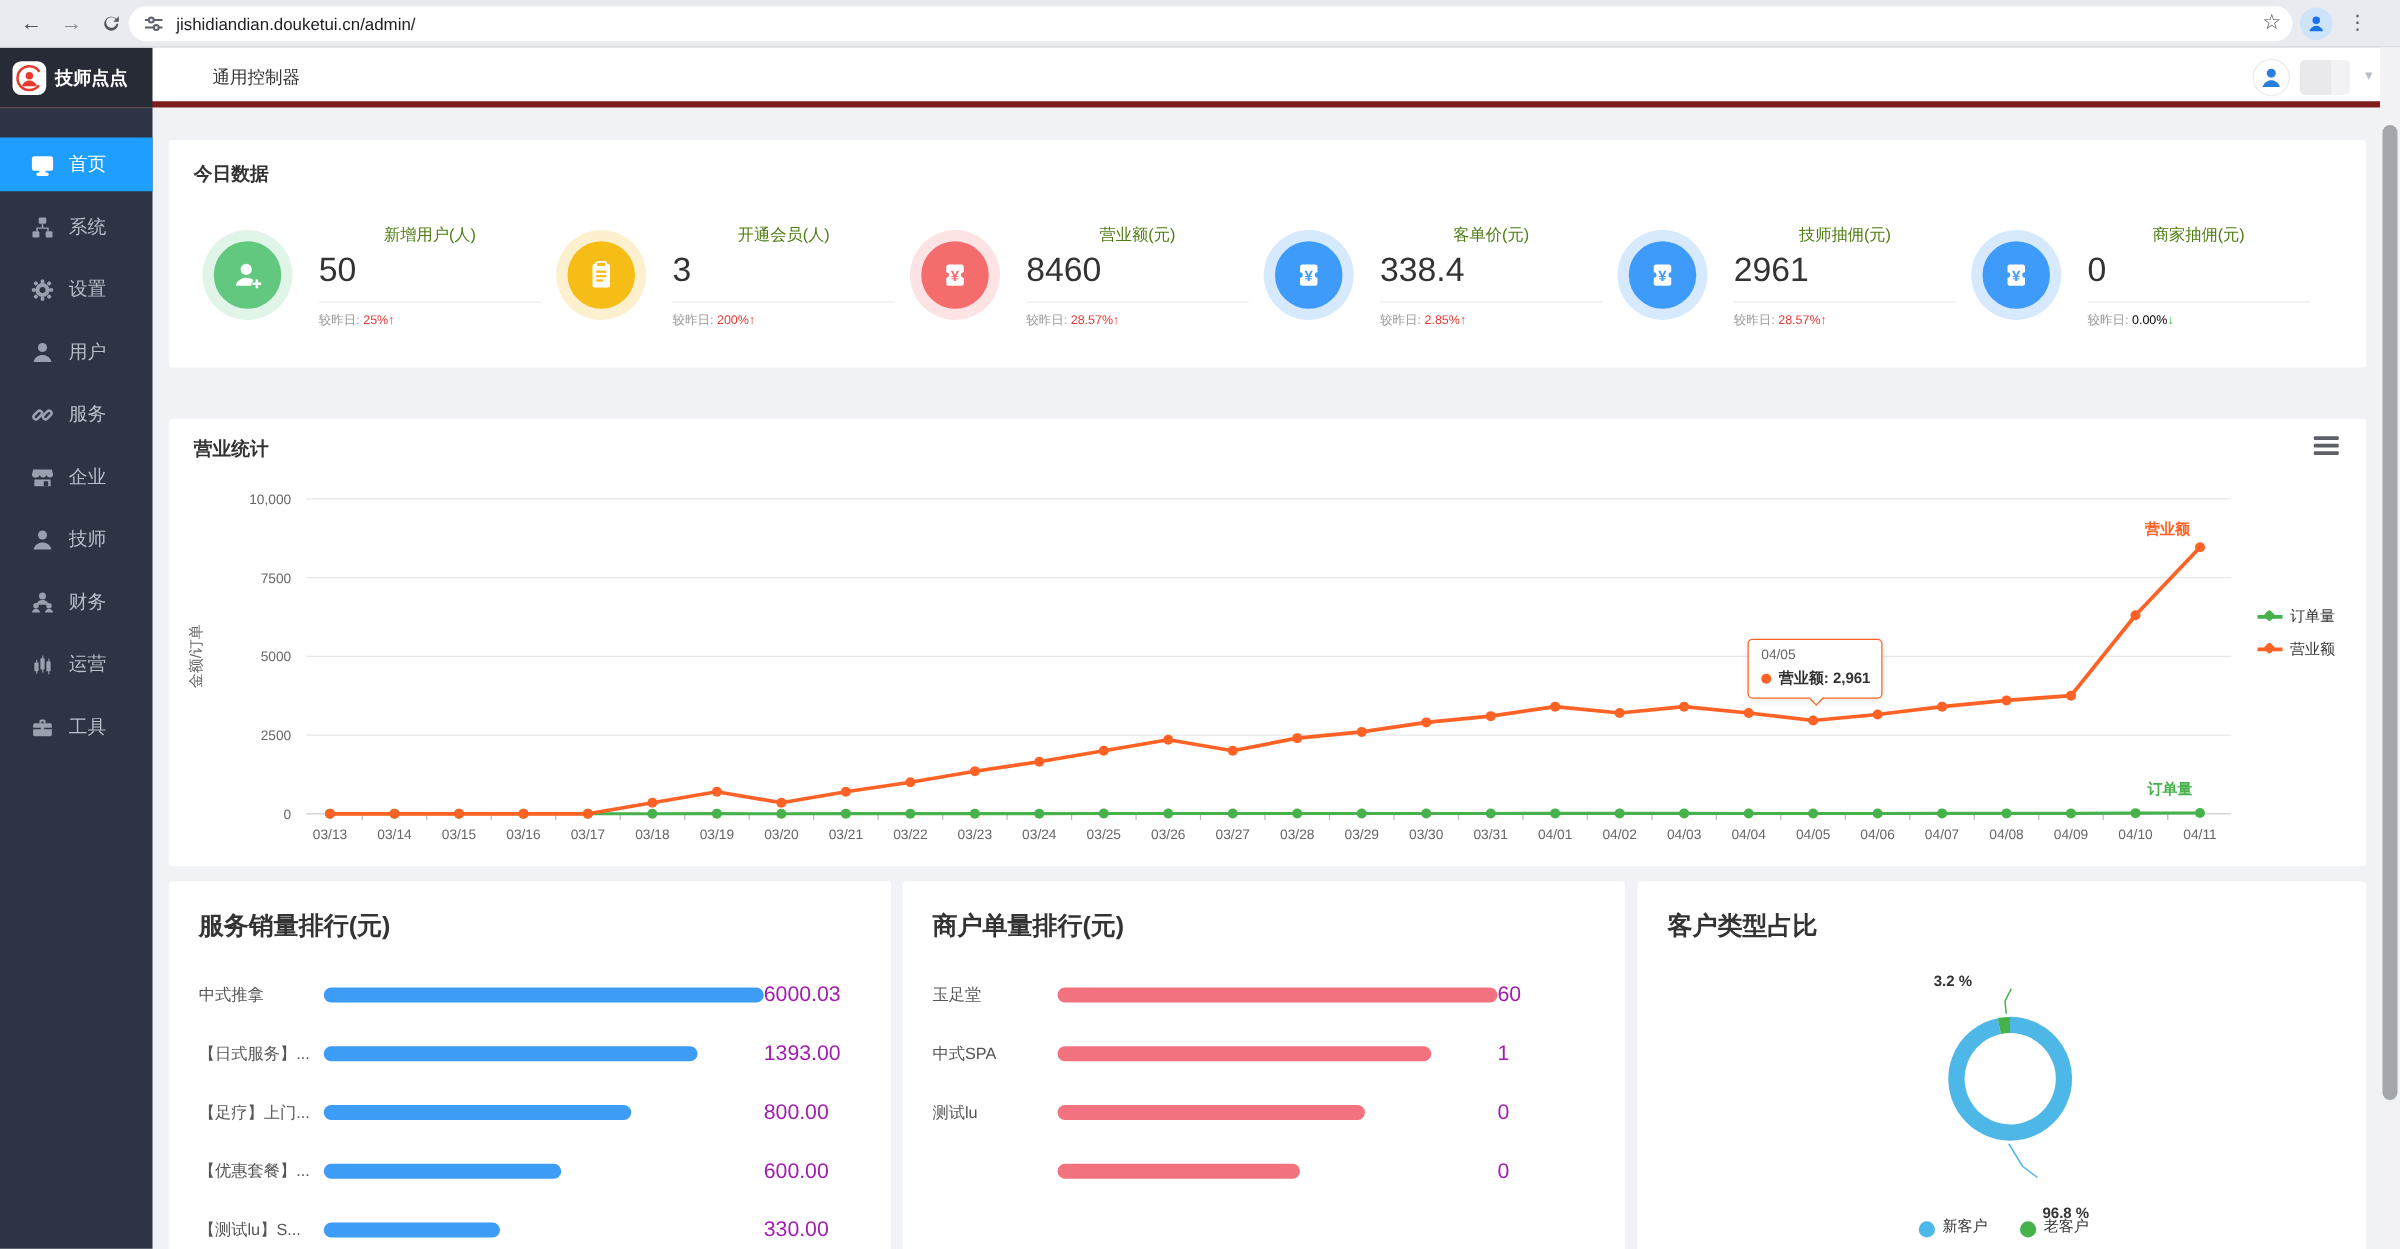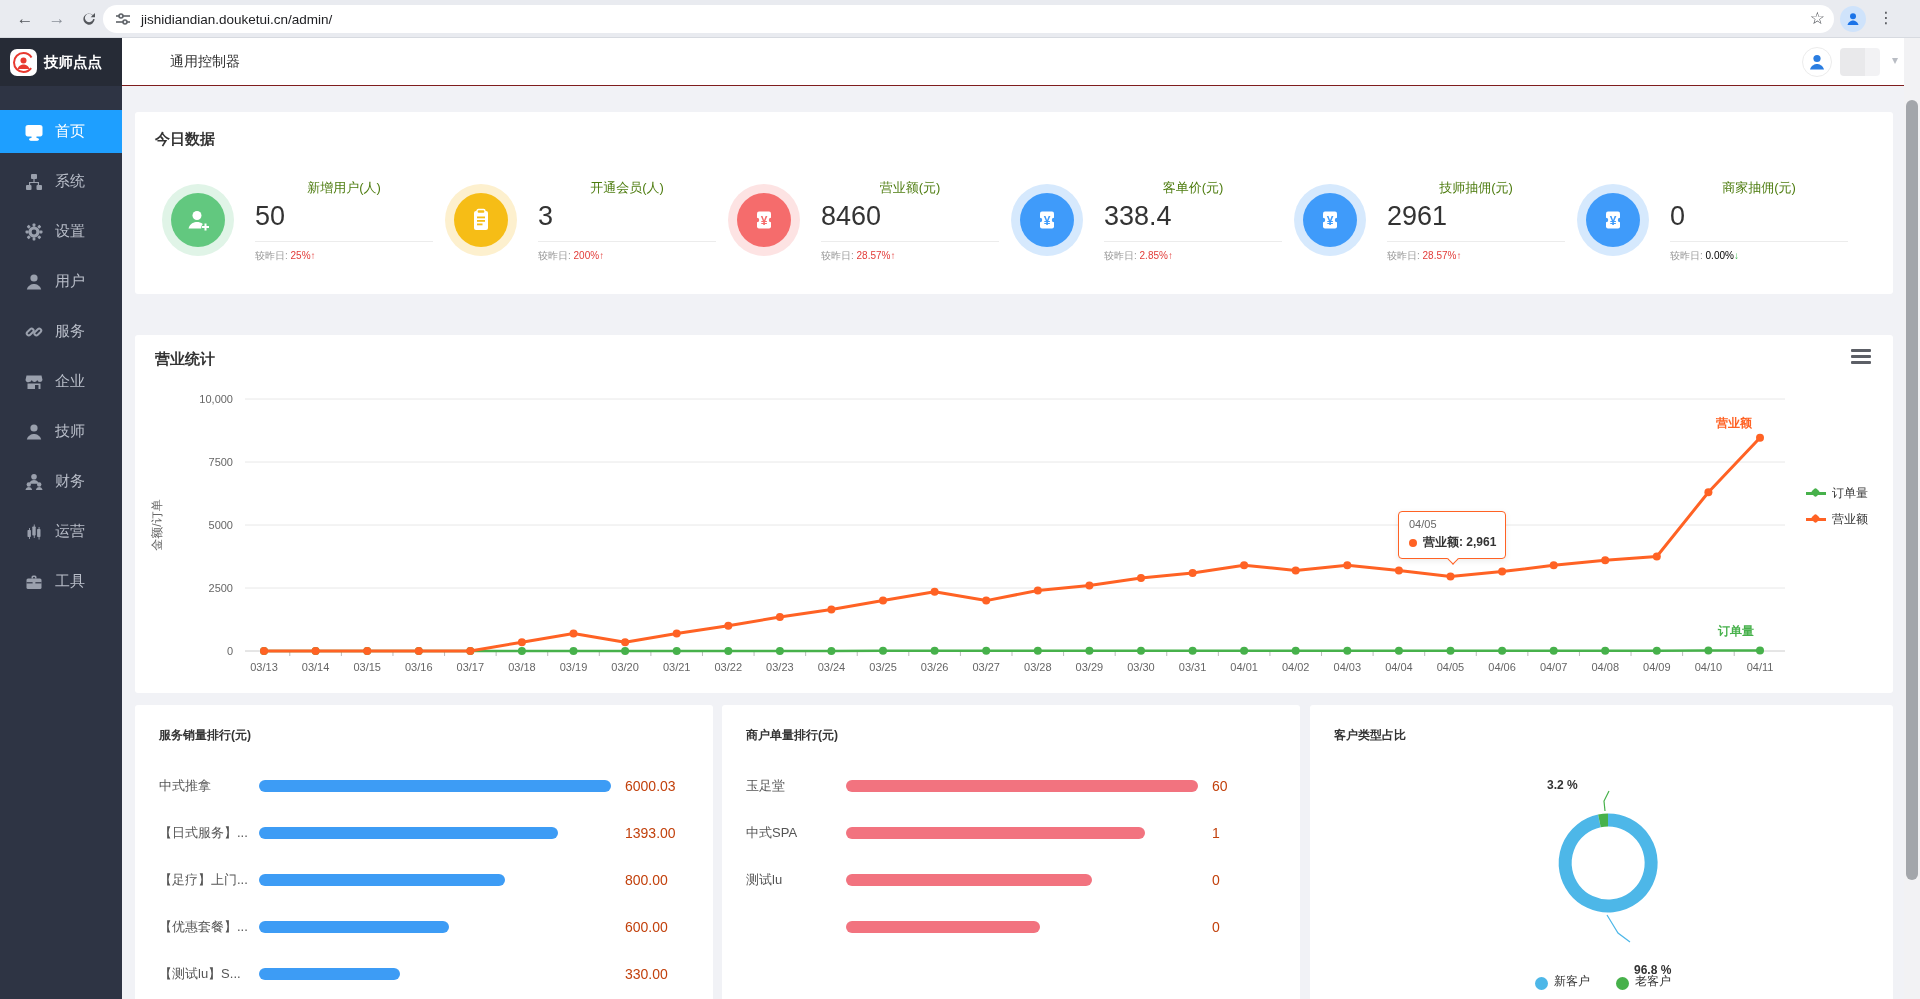--- a/index.html
+++ b/index.html
@@ -10,21 +10,21 @@
   .chrome .navbtn { position:absolute; top:4px; width:30px; height:30px; border-radius:50%; display:flex; align-items:center; justify-content:center; font-size:17px; color:#54575c; cursor:pointer; }
   .chrome .navbtn.fwd { color:#8a8f98; }
   .url-pill { position:absolute; left:103px; top:5px; right:86px; height:28px; background:#fff; border-radius:14px; display:flex; align-items:center; padding-left:12px; }
   .tune-ic { width:16px; height:16px; margin-right:10px; }
   .url-text { font-size:13.5px; color:#202124; }
   .chrome-star { position:absolute; right:95px; top:8px; font-size:17px; color:#44474d; cursor:pointer; }
   .chrome-avatar { position:absolute; right:54px; top:6px; width:26px; height:26px; border-radius:50%; background:#cfe3fb; display:flex; align-items:center; justify-content:center; }
   .chrome-kebab { position:absolute; right:26px; top:8px; font-size:16px; color:#54575c; cursor:pointer; letter-spacing:0; }
 
   
-  .app-header { position:absolute; left:0; top:38px; width:1920px; height:48px; background:#fff; border-bottom:1px solid #7f1d1d; z-index:40; }
+  .app-header { position:absolute; left:0; top:38px; width:1920px; height:48px; background:#fff; border-bottom:5px solid #7f1d1d; z-index:40; }
   .logo-block { position:absolute; left:0; top:0; width:122px; height:48px; background:#262b36; display:flex; align-items:center; padding-left:10px; cursor:pointer; }
   .logo-ic { width:27px; height:27px; background:#fff; border-radius:7px; position:relative; flex:0 0 auto; }
   .logo-ic svg { position:absolute; left:1px; top:1px; }
   .logo-name { color:#fff; font-size:14.5px; font-weight:bold; margin-left:7px; white-space:nowrap; }
   .header-title { position:absolute; left:150px; top:0; height:48px; display:flex; align-items:center; font-size:14px; color:#333;margin-left:20px; }
   .hdr-avatar { position:absolute; right:88px; top:9px; width:30px; height:30px; border-radius:50%; background:#fff; border:1px solid #ececec; display:flex; align-items:center; justify-content:center; cursor:pointer; }
   .hdr-imgbox { position:absolute; right:40px; top:10px; width:40px; height:28px; border-radius:4px; background:linear-gradient(90deg,#e9e9eb 0 62%,#f2f2f4 62%); cursor:pointer; }
   .hdr-caret { position:absolute; right:22px; top:15px; color:#b9bdc4; font-size:12px; cursor:pointer; }
 
   
@@ -76,29 +76,29 @@
   .tt-date { font-size:11px; color:#666; }
   .tt-row { display:flex; align-items:center; margin-top:4px; }
   .tt-dot { width:8px; height:8px; border-radius:50%; background:#ff6224; margin-right:6px; flex:0 0 auto; }
   .tt-text { font-size:12px; color:#333; font-weight:bold; white-space:nowrap; }
   .tt-arrow { position:absolute; left:50px; bottom:-5px; width:8px; height:8px; background:#fff; border-right:1px solid #ff6224; border-bottom:1px solid #ff6224; transform:rotate(45deg); }
 
   
   #card-rank-service { left:13px; top:619px; width:578px; height:330px; padding:22px 24px; }
   #card-rank-merchant{ left:600px; top:619px; width:578px; height:330px; padding:22px 24px; }
   #card-customer     { left:1188px; top:619px; width:583px; height:330px; padding:22px 24px; }
-  .rank-title { font-size:12px; font-weight:bold; color:#333; }
+  .rank-title { font-size:20px; font-weight:bold; color:#333; }
   .rank-list { margin-top:18px; }
   .rank-row { display:flex; align-items:center; height:47px; }
   .rank-label { width:100px; font-size:13px; color:#555; white-space:nowrap; overflow:hidden; flex:0 0 auto; }
   .rank-bar-wrap { width:352px; flex:0 0 auto; }
   .rank-bar { height:12px; border-radius:6px; }
   .bar-blue { background:#3d9cf5; }
   .bar-pink { background:#f2737f; }
-  .rank-value { margin-left:14px; font-size:14px; color:#c2410c; }
+  .rank-value { margin-left:0; font-size:17px; color:#a21caf; }
 
   
   #donut-svg { position:absolute; left:188px; top:48px; overflow:visible; }
   .donut-pct { position:absolute; font-size:12px; font-weight:bold; color:#333; white-space:nowrap; }
   .pct-new { left:324px; top:230px;margin-top:28px; }
   .pct-old { left:237px; top:73px; }
   #donut-lines { position:absolute; left:0; top:0; overflow:visible; pointer-events:none; }
   .donut-legend { position:absolute; left:225px; top:268px; display:flex; }
   .dl-item { display:flex; align-items:flex-end; margin-right:26px; cursor:pointer; }
   .dl-dot { width:13px; height:13px; border-radius:50%; margin-right:6px; }

